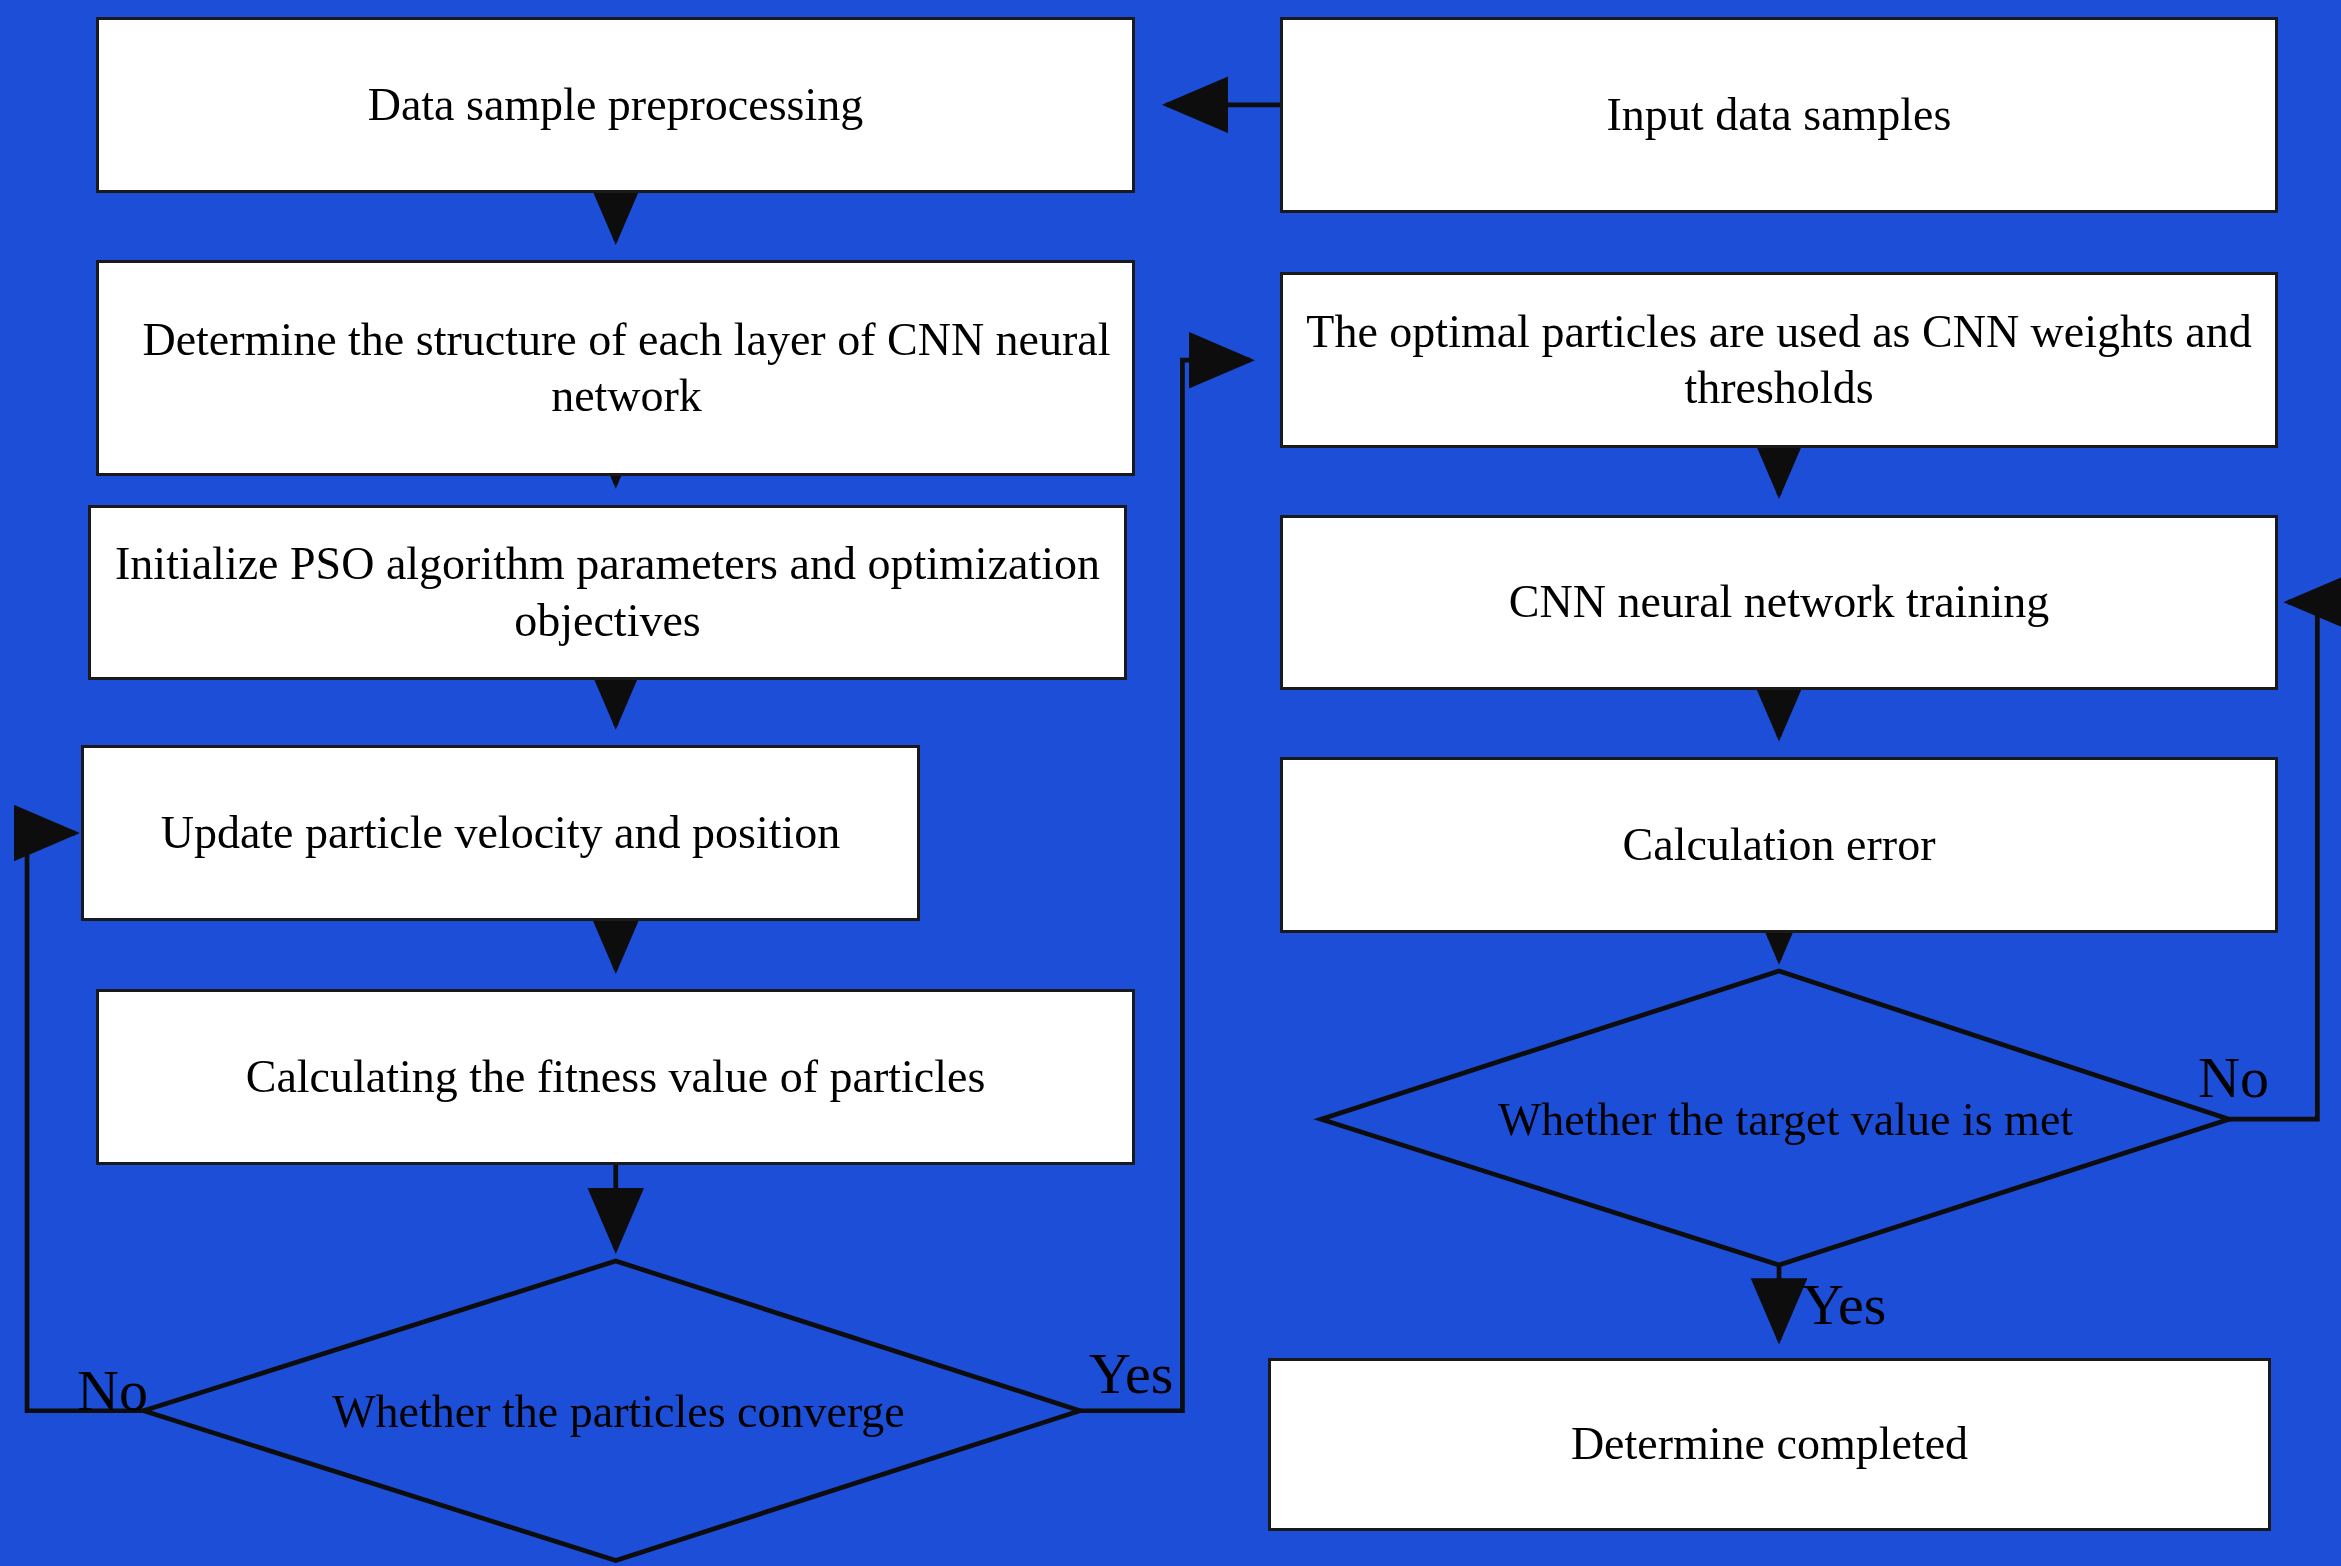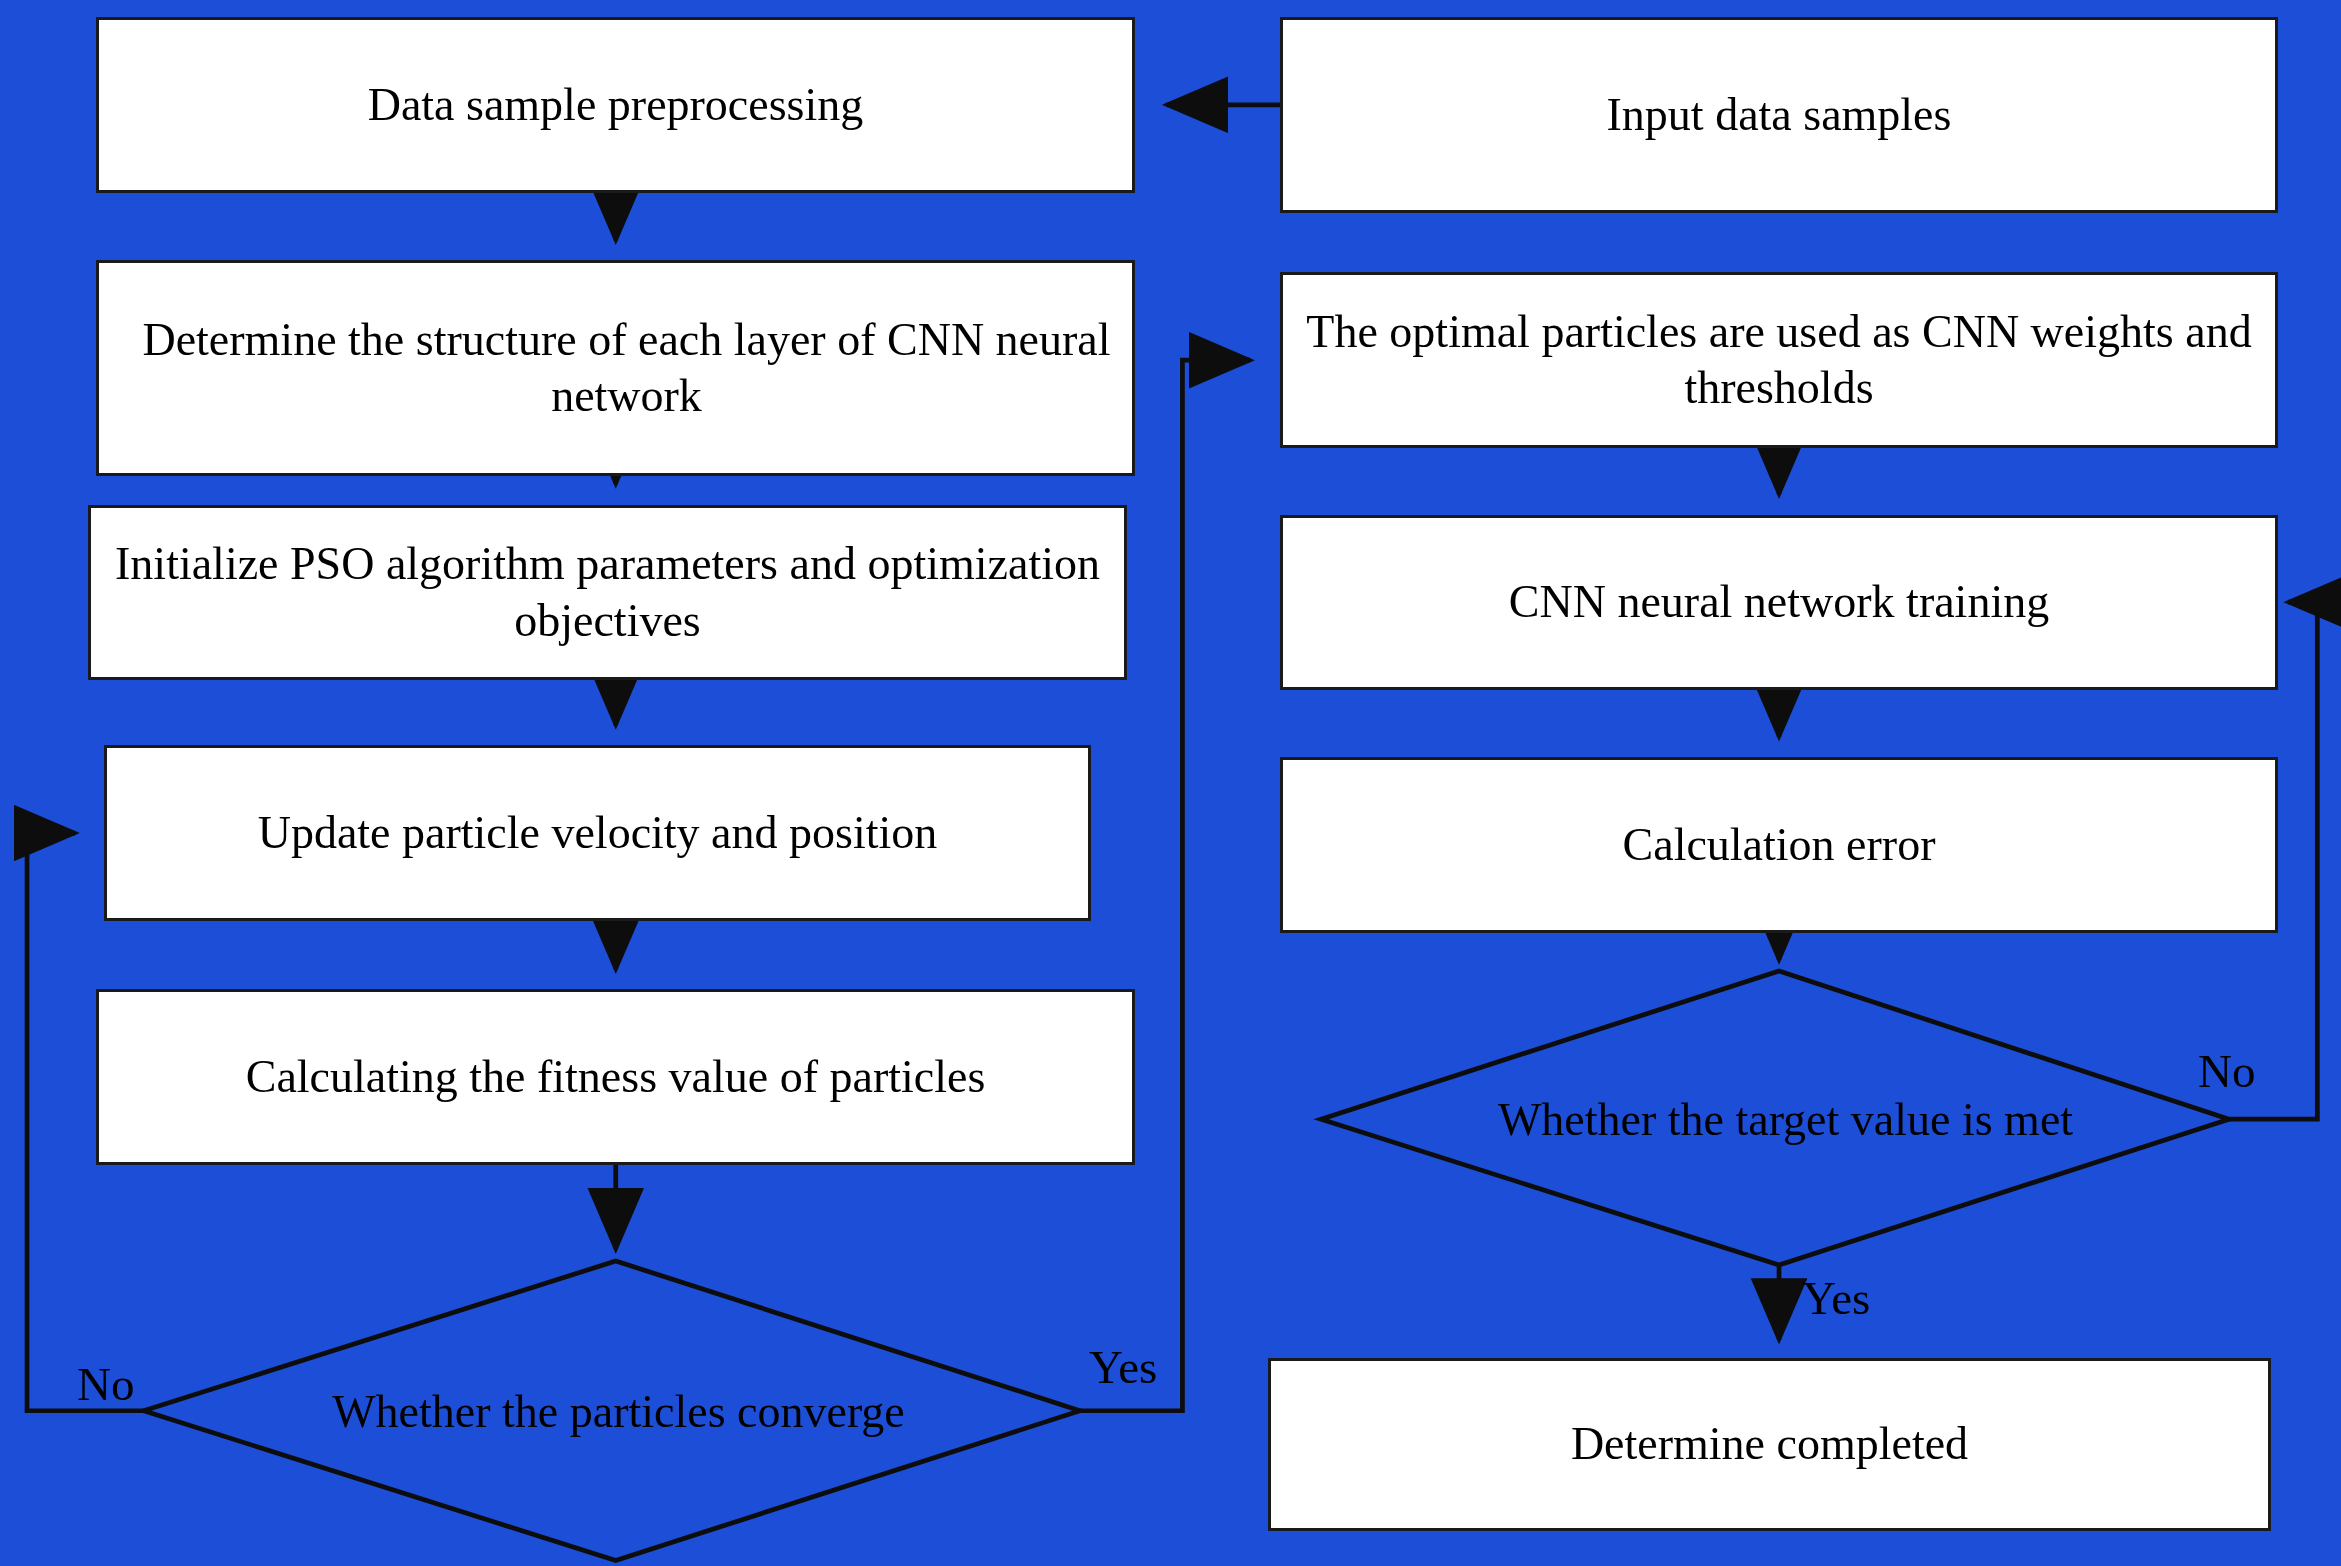--- a/index.html
+++ b/index.html
@@ -27,21 +27,21 @@
     background:#fff;
   }
   .diamond-label{
     position:absolute;
     display:flex;align-items:center;justify-content:center;
     color:#000;font-size:46px;z-index:4;background:transparent;
     text-align:center;
   }
   .edge-label{
     position:absolute;
-    color:#000;font-size:47px;z-index:5;
+    color:#000;font-size:58px;z-index:5;
     white-space:nowrap;
   }
 </style>
 </head>
 <body>
 
 <div id="stage">
 
   <svg id="svg" viewBox="0 0 2971 1987">
     <defs>
@@ -89,21 +89,21 @@
   </div>
 
   <div class="node boxnode" style="left:96px;top:260px;width:1039px;height:216px;padding-left:33px;">
     <span>Determine the structure of each layer of CNN neural network</span>
   </div>
 
   <div class="node boxnode" style="left:88px;top:505px;width:1039px;height:175px;">
     <span>Initialize PSO algorithm parameters and optimization objectives</span>
   </div>
 
-  <div class="node boxnode" style="left:104px;top:745px;width:987px;height:176px;text-align:center;">
+  <div class="node boxnode" style="left:81px;top:745px;width:839px;height:176px;text-align:center;">
     <span>Update particle velocity and position</span>
   </div>
 
   <div class="node boxnode" style="left:96px;top:989px;width:1039px;height:176px;">
     <span>Calculating the fitness value of particles</span>
   </div>
 
   <div class="node boxnode" style="left:1280px;top:17.3px;width:998px;height:196px;text-align:center;">
     <span>Input data samples</span>
   </div>

